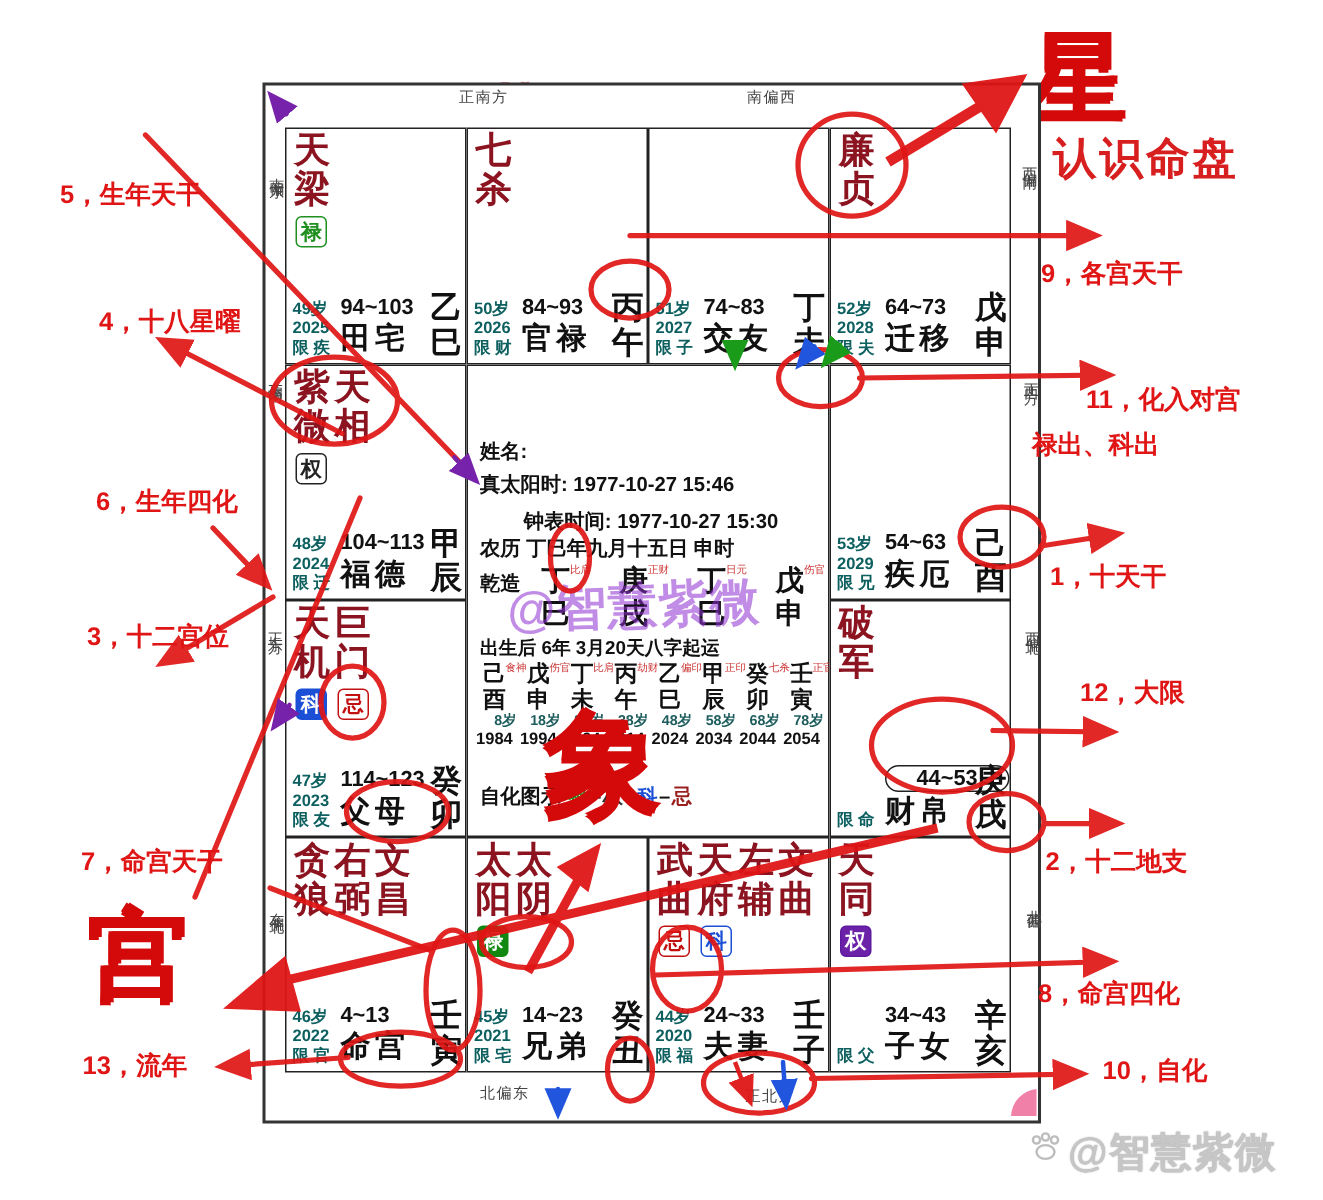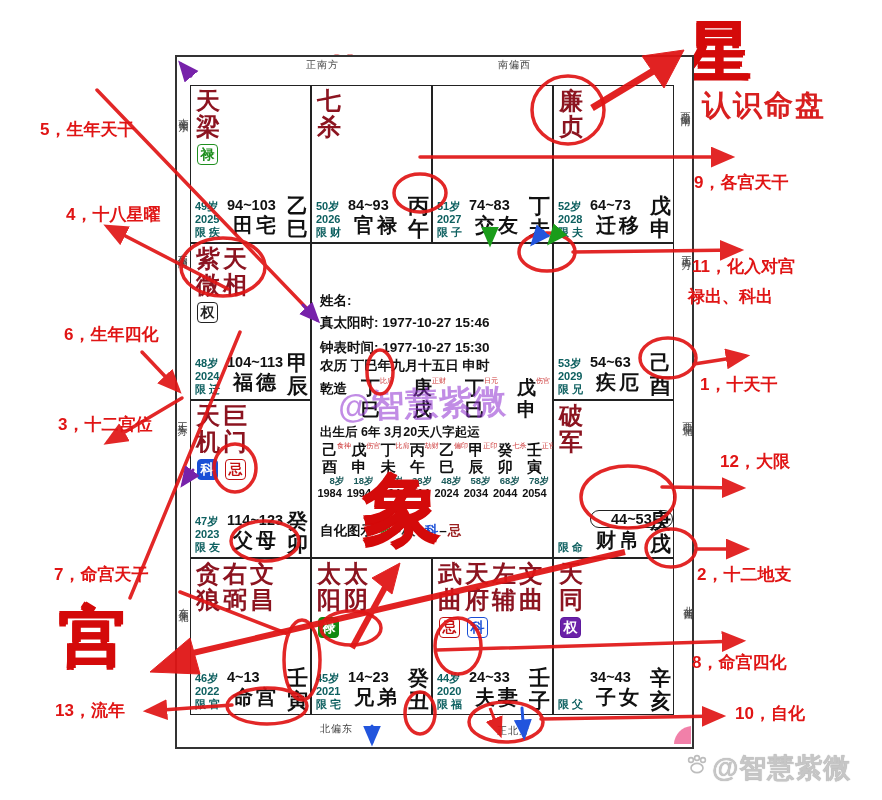--- a/index.html
+++ b/index.html
@@ -12,21 +12,21 @@
             text-shadow:2px 0 #d40a0a,0 2px #d40a0a;}
   .big-gong{position:absolute;left:58px;top:592px;font-size:66px;font-weight:900;color:#d40a0a;
             text-shadow:2px 0 #d40a0a,0 2px #d40a0a;z-index:6;}
   .big-xiang{position:absolute;left:362px;top:458px;font-size:78px;font-weight:900;color:#d40a0a;
              text-shadow:2px 0 #d40a0a,0 2px #d40a0a;z-index:6;}
   .sub-title{position:absolute;left:702px;top:86px;font-size:29px;font-weight:bold;color:#d81f1f;letter-spacing:2px;}
   
   .ann{position:absolute;color:#e01515;font-weight:bold;font-size:17px;z-index:7;white-space:nowrap;}
   .ann5{left:40px;top:118px;}  .ann4{left:66px;top:203px;}  .ann6{left:64px;top:323px;}
   .ann3{left:58px;top:413px;}  .ann7{left:54px;top:563px;}  .ann13{left:55px;top:699px;}
-  .ann9{left:694px;top:171px;} .ann11a{left:692px;top:255px;} .ann11b{left:688px;top:285px;}
+  .ann9{left:694px;top:171px;} .ann11a{left:692px;top:255px;padding-left:32px;} .ann11b{left:688px;top:285px;}
   .ann1{left:700px;top:373px;} .ann12{left:720px;top:450px;} .ann2{left:697px;top:563px;}
   .ann8{left:692px;top:651px;} .ann10{left:735px;top:702px;}
   
   .frame{position:absolute;left:175px;top:55px;width:515px;height:690px;border:2px solid #333;background:#fff;}
   .dirlab{position:absolute;font-size:10px;color:#444;letter-spacing:1px;z-index:2;white-space:nowrap;}
   .dirlab.v{writing-mode:vertical-rl;letter-spacing:2px;}
   .grid{position:absolute;left:190px;top:85px;width:484px;height:630px;z-index:1;}
   .cell{position:absolute;width:121px;height:157.5px;border:1px solid #222;box-sizing:border-box;background:#fff;}
   .stars{position:absolute;top:2px;left:4px;display:flex;gap:1px;}
   .scol{width:26px;text-align:center;font-size:24px;line-height:26px;font-weight:bold;color:#8c1420;}
@@ -36,28 +36,28 @@
   .b-g-out{color:#1f8f1f;border:1.5px solid #1f8f1f;background:#fff;}
   .b-k-out{color:#222;border:1.5px solid #222;background:#fff;}
   .b-b-sol{color:#fff;border:1.5px solid #1a4fd6;background:#1a4fd6;}
   .b-r-out{color:#c21010;border:1.5px solid #c21010;background:#fff;}
   .b-g-sol{color:#fff;border:1.5px solid #118811;background:#118811;}
   .b-b-out{color:#1a4fd6;border:1.5px solid #1a4fd6;background:#fff;}
   .b-p-sol{color:#fff;border:1.5px solid #5e1a9e;background:#6b21a8;}
   .limit{position:absolute;left:4px;bottom:3px;font-size:11px;line-height:13px;font-weight:bold;color:#0e6060;}
   .range{position:absolute;bottom:29px;left:36px;right:25px;font-size:14.5px;font-weight:bold;color:#111;}
   .range .boxed{border:1.5px solid #222;border-radius:9px;padding:0 20px;display:inline-block;}
-  .pname{position:absolute;bottom:3px;left:36px;right:25px;text-align:center;font-size:20px;
+  .pname{position:absolute;bottom:3px;left:36px;right:25px;text-align:left;font-size:20px;
          font-weight:bold;color:#111;letter-spacing:3px;}
   .sb{position:absolute;right:1px;bottom:2px;width:23px;text-align:center;font-size:21px;line-height:23px;font-weight:bold;color:#111;}
   
   .center{position:absolute;left:121px;top:157.5px;width:242px;height:315px;border:1px solid #222;
           box-sizing:border-box;background:#fff;font-size:13.5px;color:#111;font-weight:600;}
   .cline{position:absolute;left:8px;right:4px;white-space:nowrap;}
-  .c-name{top:48px;} .c-true{top:70px;} .c-clock{top:95px;} .c-lunar{top:113px;}
+  .c-name{top:48px;} .c-true{top:70px;} .c-clock{top:95px;text-align:center;} .c-lunar{top:113px;}
   .c-pillars{top:133px;left:8px;right:10px;display:flex;}
   .c-pill-label{font-size:13.5px;margin-right:8px;padding-top:3px;}
   .pillars-row{flex:1;display:flex;justify-content:space-between;padding:0 6px;}
   .pillar{text-align:center;font-size:19px;font-weight:bold;line-height:22px;position:relative;}
   .pillar .god{position:absolute;left:100%;top:0;font-size:7px;color:#c33;line-height:8px;width:8px;font-weight:normal;}
   .c-qiyun{top:180px;font-size:12.5px;}
   .c-dayun{top:198px;left:3px;right:3px;display:flex;}
   .dy{width:29.5px;text-align:center;}
   .dy .st{font-size:15px;font-weight:bold;line-height:16px;position:relative;}
   .dy .st i{position:absolute;font-style:normal;font-size:7px;color:#c33;line-height:7.5px;top:0;left:22px;width:8px;font-weight:normal;}

